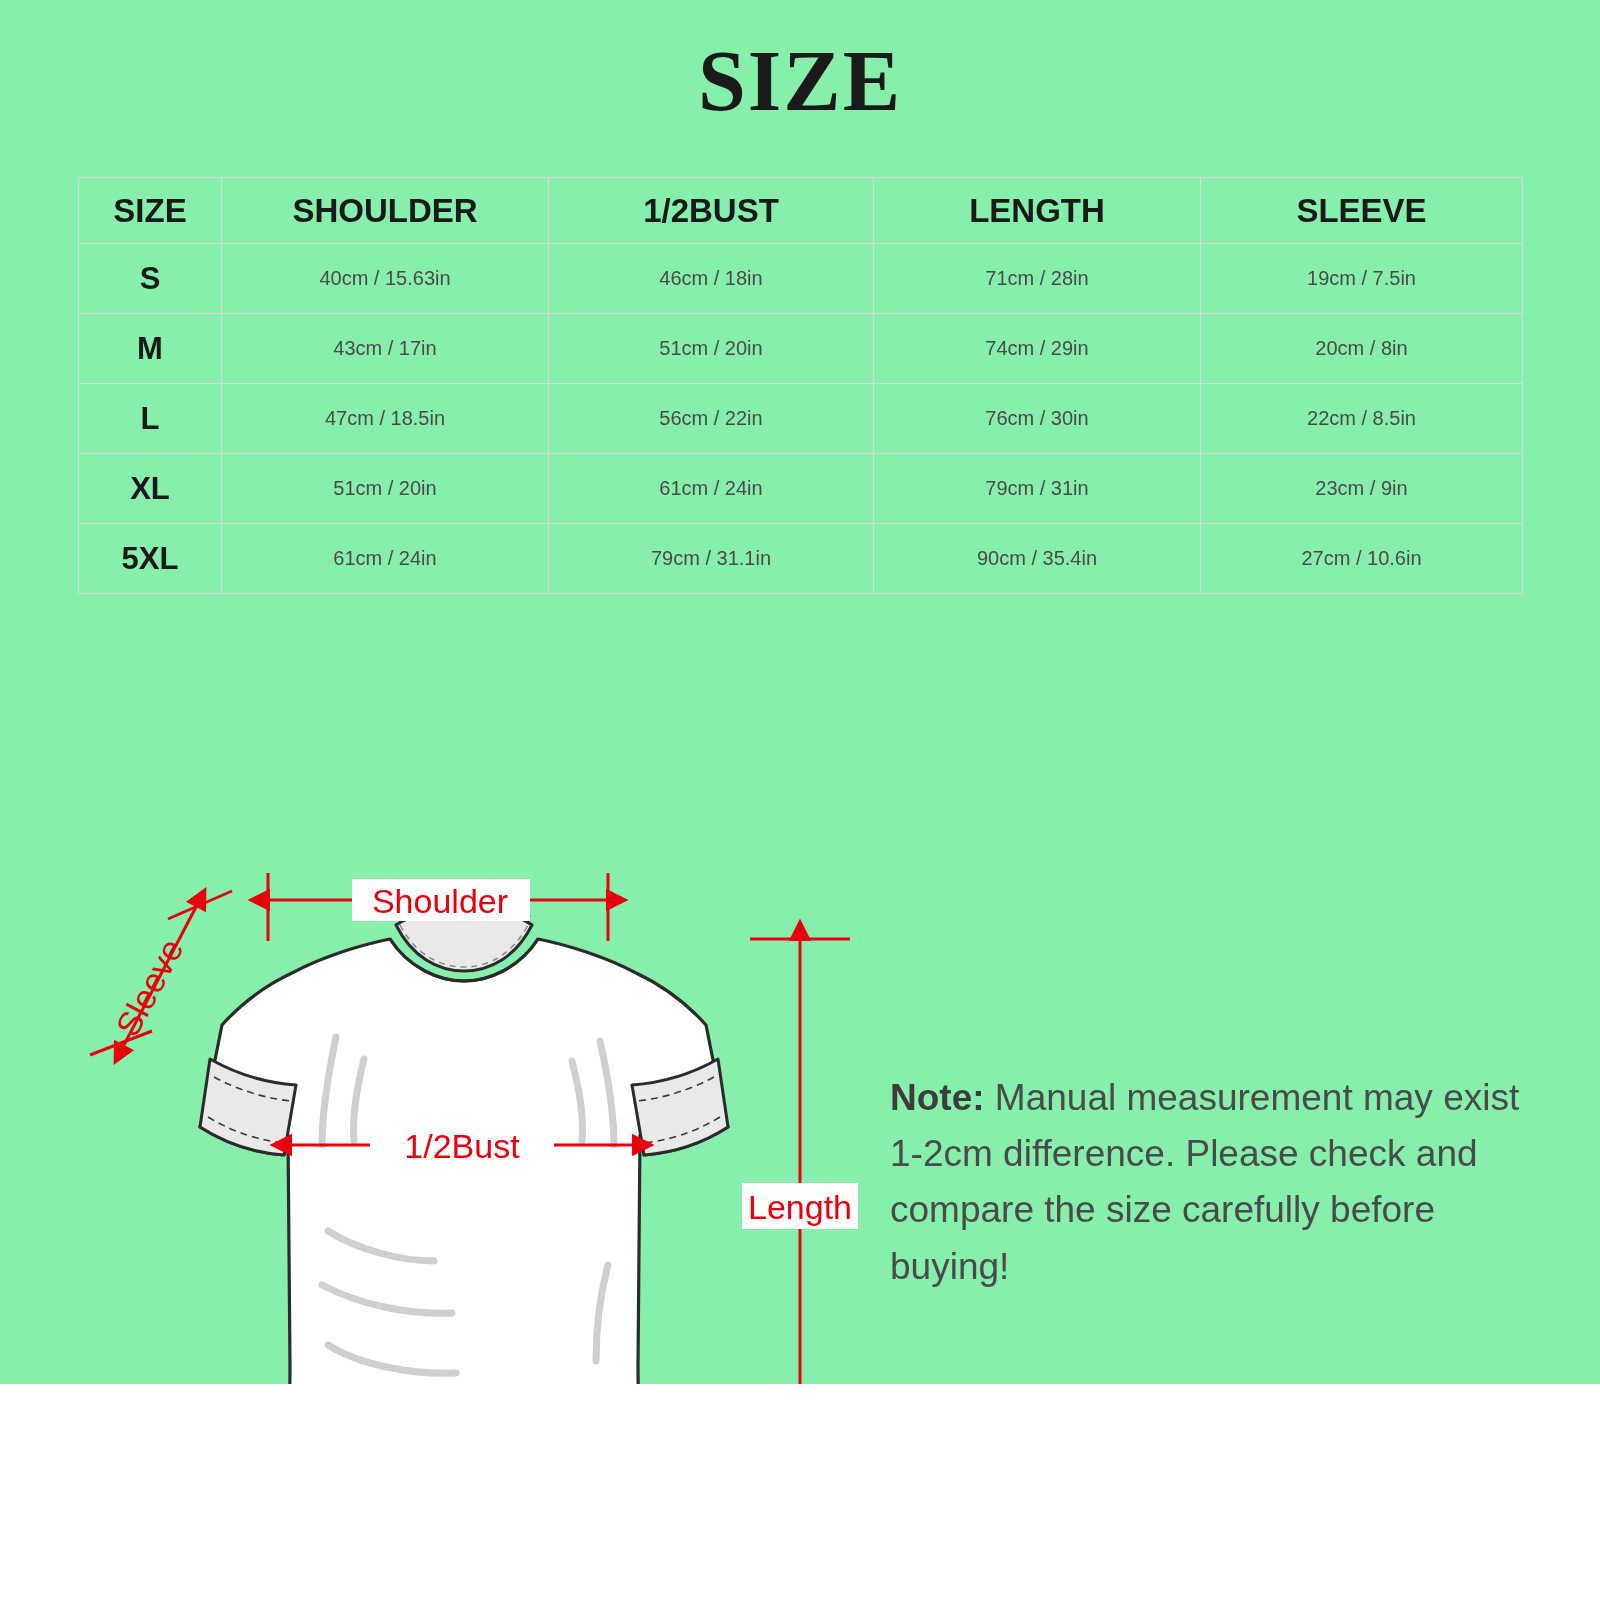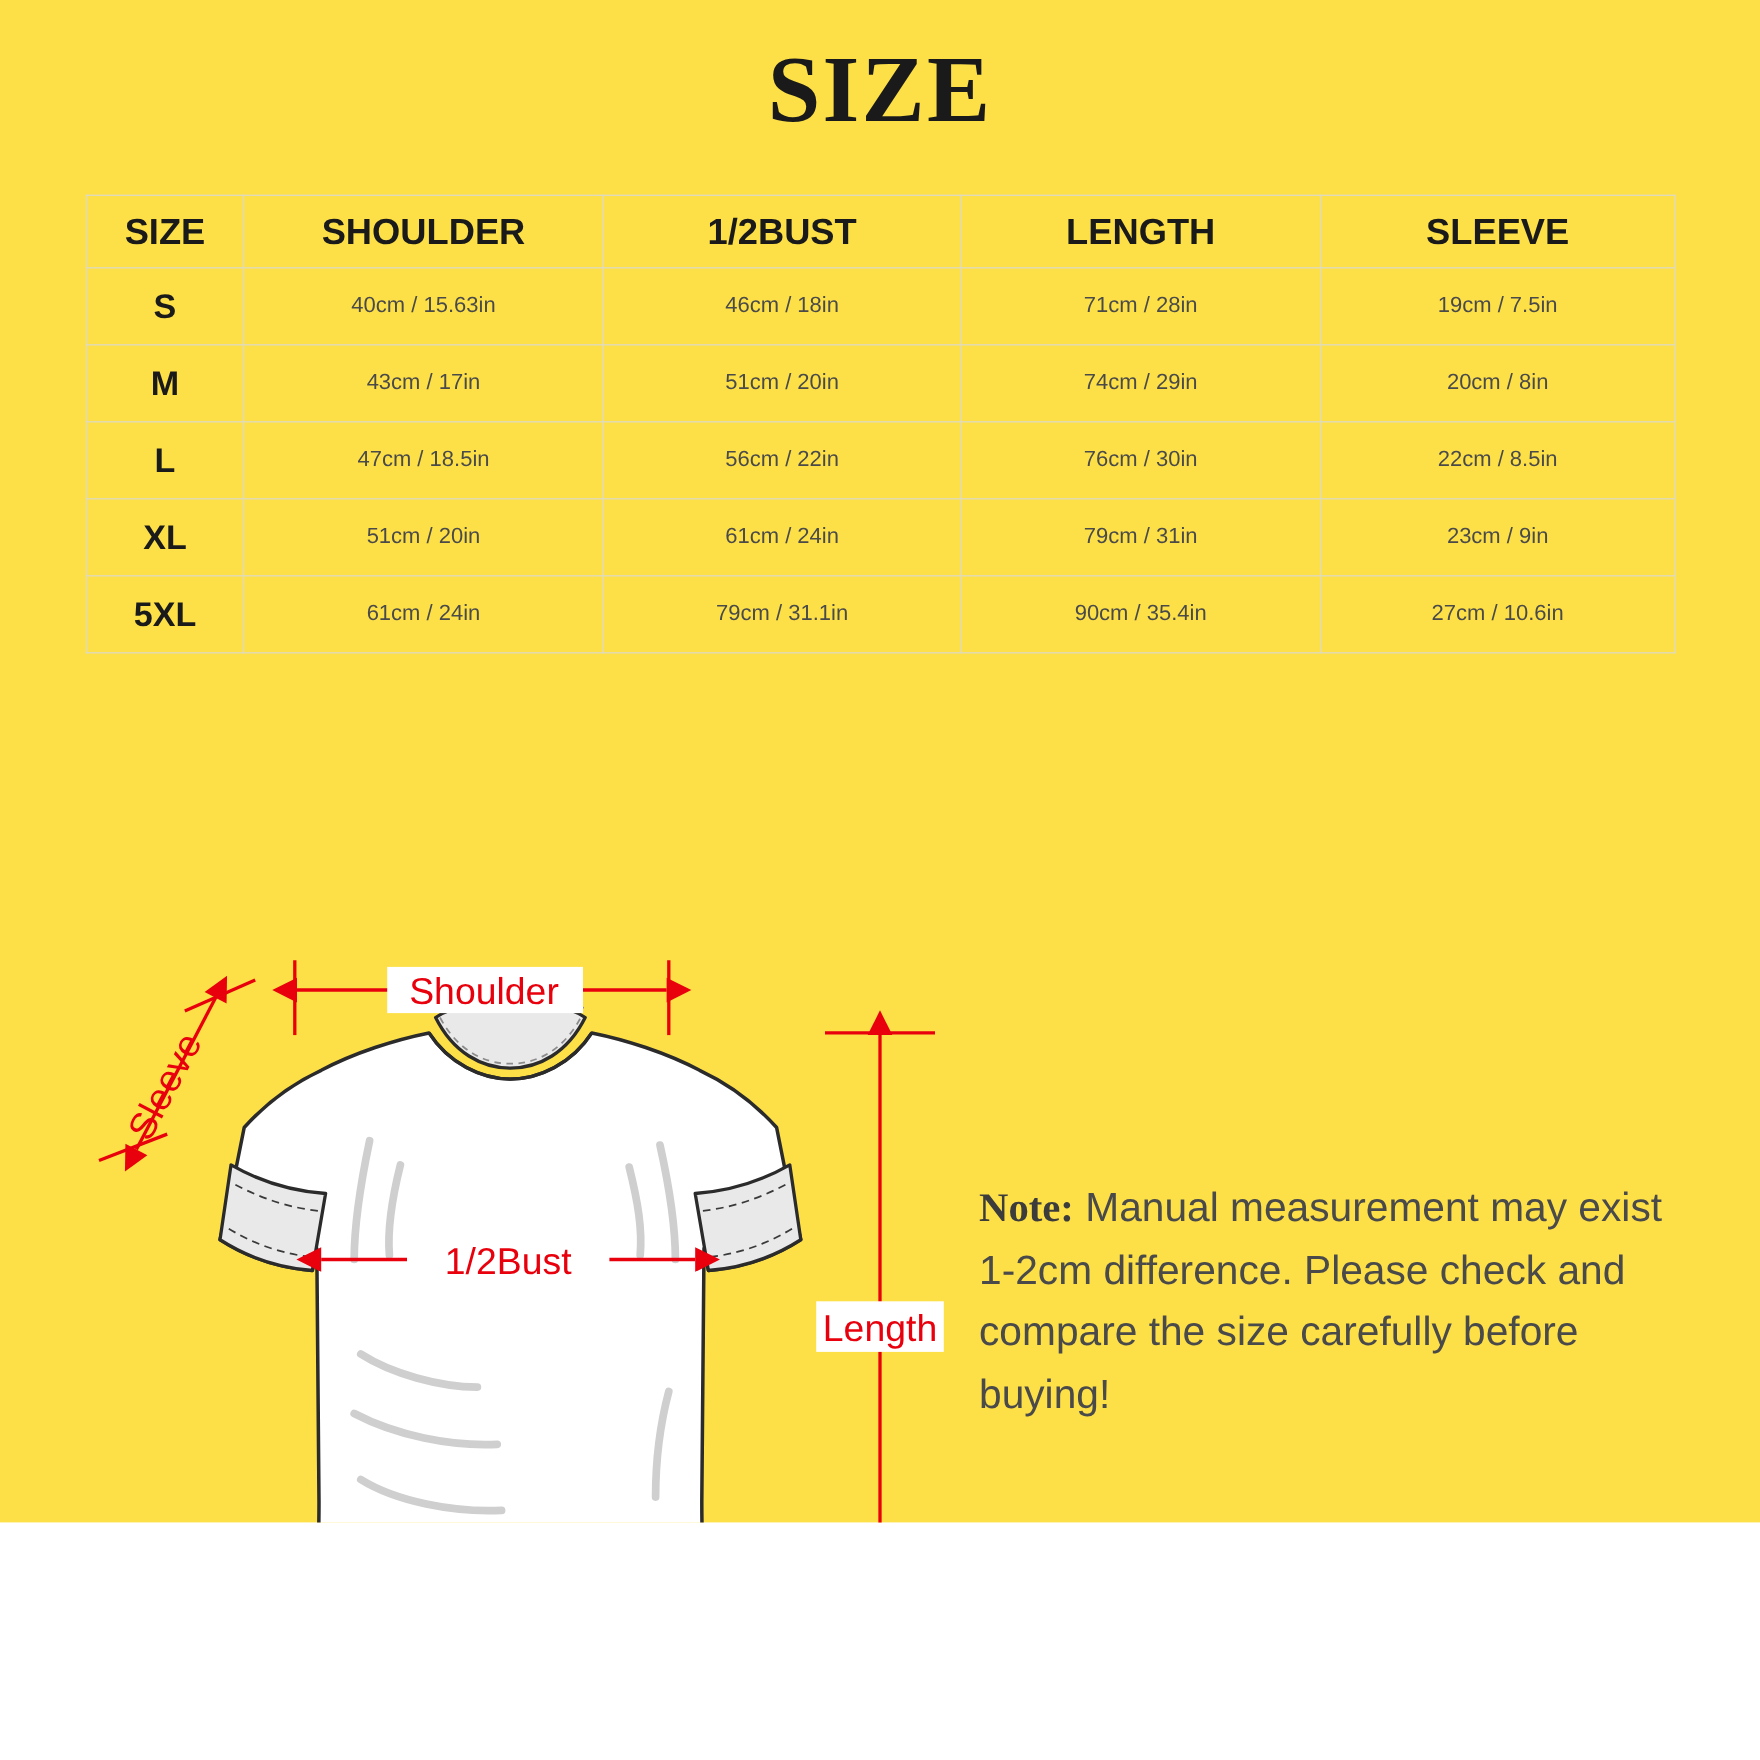--- a/index.html
+++ b/index.html
@@ -9,21 +9,21 @@
     width: 1600px;
     height: 1600px;
     background: #ffffff;
     font-family: "Liberation Sans", sans-serif;
   }
   #page {
     position: relative;
     width: 1600px;
     height: 1384px;
     overflow: hidden;
-    background: #fde047;
+    background: #86efac;
   }
 
   
   .title {
     position: absolute;
     top: 38px;
     left: 0;
     width: 1600px;
     text-align: center;
     font-family: "Liberation Serif", serif;
@@ -85,21 +85,21 @@
   
   .note {
     position: absolute;
     left: 890px;
     top: 1070px;
     width: 660px;
     font-size: 37px;
     line-height: 1.52;
     color: #4a4a4a;
   }
-  .note b { color: #3c3c3c; font-weight: 700; font-family: Liberation Serif, serif; }
+  .note b { color: #3c3c3c; font-weight: 700; }
 </style>
 </head>
 <body>
 
 <div id="page">
 
   <div class="title">SIZE</div>
 
   <table class="size-table">
     <colgroup>

